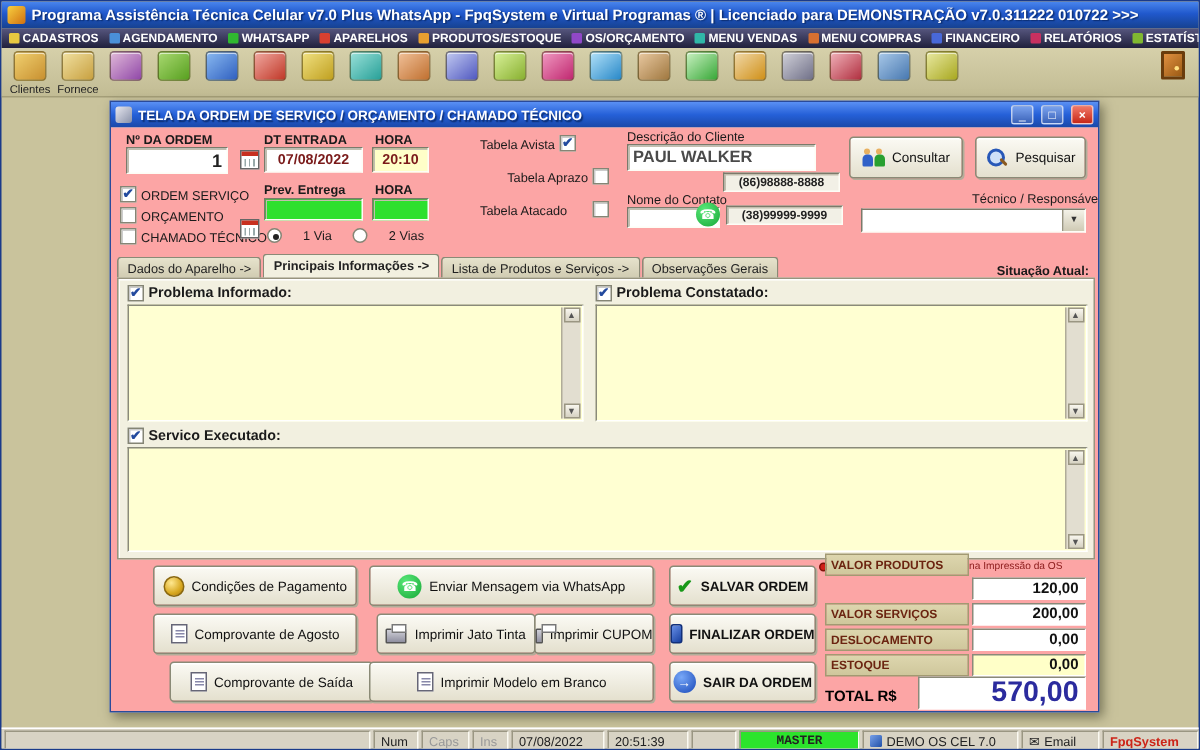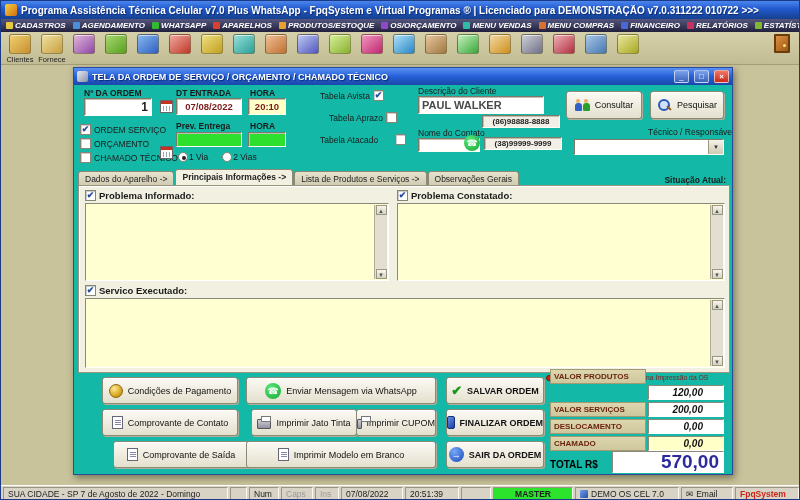--- a/index.html
+++ b/index.html
@@ -9,21 +9,21 @@
 
   
   .titlebar { position:absolute; top:0; left:0; width:800px; height:18px;
     background:linear-gradient(180deg,#4a86ee 0%,#2058cc 45%,#16418f 100%);
     display:flex; align-items:center; gap:4px; padding:0 4px; }
   .app-icon { width:12px; height:12px; background:linear-gradient(135deg,#f8d040,#d07010); border-radius:2px; flex:0 0 auto; }
   .titlebar .ttl { color:#fff; font-size:10px; font-weight:bold; text-shadow:1px 1px 1px #0a2a6a; white-space:nowrap; overflow:hidden; }
 
   .menubar { position:absolute; top:18px; left:0; width:800px; height:13px;
     background:linear-gradient(180deg,#56567e,#20203c); display:flex; align-items:center; padding:0 2px; gap:1px; }
-  .menu-item { display:flex; align-items:center; gap:2px; padding:0 3px; height:12px; color:#fff; font-size:8px; font-weight:bold; cursor:default; white-space:nowrap;font-style:italic; }
+  .menu-item { display:flex; align-items:center; gap:2px; padding:0 3px; height:12px; color:#fff; font-size:8px; font-weight:bold; cursor:default; white-space:nowrap; }
   .menu-item .mi { width:7px; height:7px; border-radius:1px; display:block; }
 
   .toolbar { position:absolute; top:31px; left:0; width:800px; height:33px;
     background:linear-gradient(180deg,#d6d0aa,#c2bc94); border-bottom:1px solid #a49e78;
     display:flex; align-items:flex-start; padding:2px 5px 0; gap:4px; }
   .tool { display:flex; flex-direction:column; align-items:center; width:28px; }
   .tbicon { width:22px; height:20px; border-radius:3px; border:1px solid rgba(90,80,40,.55); box-shadow:inset 0 1px 0 rgba(255,255,255,.6); }
   .tblabel { font-size:7.5px; color:#222; margin-top:1px; white-space:nowrap; }
   .tool.exit { margin-left:auto; }
 
@@ -31,21 +31,21 @@
   .mdi { position:absolute; top:64px; left:0; width:800px; height:420px; }
   .oswin { position:absolute; left:72px; top:2px; width:660px; height:408px; border:1px solid #2a4a9a;
     box-shadow:2px 3px 7px rgba(40,40,20,.5); background:#ece9d8; }
   .win-titlebar { height:17px; background:linear-gradient(180deg,#5a90f4 0%,#2560d8 50%,#1a48a8 100%);
     display:flex; align-items:center; gap:4px; padding:0 3px; }
   .win-icon { width:11px; height:11px; background:linear-gradient(135deg,#e8e8f0,#8890a8); border-radius:2px; }
   .win-titlebar .wt { color:#fff; font-size:9px; font-weight:bold; text-shadow:1px 1px 1px #0a2a6a; flex:1; white-space:nowrap; overflow:hidden; }
   .wbtn { width:15px; height:13px; font-size:8px; line-height:11px; text-align:center; color:#fff; border:1px solid rgba(255,255,255,.6);
     border-radius:2px; background:linear-gradient(180deg,#7aa2ee,#3a62b8); margin-left:1px; cursor:pointer; }
   .wbtn.close { background:linear-gradient(180deg,#f07868,#c82818); font-weight:bold; }
-  .win-body { position:relative; height:389px; background:#14b8a6; font-size:9px; overflow:hidden; }
+  .win-body { position:relative; height:389px; background:#fca5a5; font-size:9px; overflow:hidden; }
 
   
   .lbl { font-size:8.5px; color:#1a1a1a; white-space:nowrap; }
   .lbl.b { font-weight:bold; }
   .inp { background:#fff; border:1px solid; border-color:#7a7a6a #fdfdf6 #fdfdf6 #7a7a6a; box-shadow:inset 1px 1px 0 #c2beae;
     font-size:10px; color:#222; display:flex; align-items:center; padding:0 3px; overflow:hidden; white-space:nowrap; }
   .inp.center { justify-content:center; }
   .inp.right { justify-content:flex-end; }
   .inp.green { background:#2ee02e; }
   .inp.timefld { background:#ffffc8; }
@@ -53,21 +53,21 @@
   .cal::before { content:""; position:absolute; top:0; left:0; right:0; height:3px; background:#c83020; }
   .cal::after { content:""; position:absolute; left:2px; top:5px; width:8px; height:5px;
     background:repeating-linear-gradient(90deg,#9aa 0 1px,transparent 1px 3px); }
   .chk { display:flex; align-items:center; gap:3px; }
   .cbox { width:11px; height:11px; background:#fff; border:1px solid #858575; box-shadow:inset 1px 1px 0 #ccc;
     font-size:9px; line-height:9px; text-align:center; color:#234a9e; font-weight:bold; flex:0 0 auto; }
   .cbox i { font-style:normal; }
   .clabel { font-size:8.5px; color:#1a1a1a; white-space:nowrap; }
   .clabel.big { font-size:9.5px; font-weight:bold; }
   .rgroup { display:flex; gap:14px; align-items:center; }
-  .radio { display:flex; align-items:flex-start; gap:1px; }
+  .radio { display:flex; align-items:flex-start; gap:14px; }
   .rb { width:10px; height:10px; border-radius:50%; background:#fff; border:1px solid #858575; position:relative; flex:0 0 auto; }
   .rb.sel::after { content:""; position:absolute; left:2.5px; top:2.5px; width:4px; height:4px; border-radius:50%; background:#222; }
   .combo { background:#fff; border:1px solid; border-color:#7a7a6a #fdfdf6 #fdfdf6 #7a7a6a; display:flex; align-items:stretch; overflow:hidden; }
   .combo .val { flex:1; font-size:9px; color:#222; display:flex; align-items:center; padding:0 3px; white-space:nowrap; overflow:hidden; }
   .combo .da { width:15px; background:linear-gradient(180deg,#f4f2e8,#cfcab4); border-left:1px solid #9a9682;
     display:flex; align-items:center; justify-content:center; font-size:6px; color:#333; cursor:pointer; }
 
   .btn3d { display:flex; align-items:center; justify-content:center; gap:5px;
     background:linear-gradient(180deg,#fbfaf4,#e4e0ce); border:1px solid #8a8a76; border-radius:3px;
     box-shadow:inset 0 1px 0 #fff, 1px 1px 0 #b2ae9a; font-size:9px; color:#111; cursor:pointer; font-family:inherit; }
@@ -88,21 +88,21 @@
     display:flex; flex-direction:column; justify-content:space-between; align-items:center; }
   .sb span { font-size:6px; color:#555; width:11px; height:10px; text-align:center; line-height:10px;
     background:linear-gradient(180deg,#f8f6ee,#d6d2c2); border:1px solid #9a9682; cursor:pointer; }
 
   
   .note { display:flex; align-items:center; gap:3px; font-size:6.8px; color:#8a1a1a; white-space:nowrap; }
   .note .dot { width:6px; height:6px; border-radius:50%; background:#d02018; border:1px solid #801008; flex:0 0 auto; cursor:pointer; }
   .vlabel { background:linear-gradient(180deg,#ddd6ae,#cfc79c); border:1px solid #a29a72; font-size:8px; font-weight:bold;
     color:#6b2410; display:flex; align-items:center; padding:0 3px; white-space:nowrap; }
   .vval { background:#fff; border:1px solid; border-color:#8a8a7a #fff #fff #8a8a7a; font-size:10px; font-weight:bold; color:#111;
-    display:flex; align-items:center; justify-content:flex-end; padding:0 20px;font-style:italic; }
+    display:flex; align-items:center; justify-content:flex-end; padding:0 4px; }
   .vval.yellow { background:#ffffc8; }
   .total-lbl { font-size:10px; font-weight:bold; color:#000; }
   .total-val { font-size:19px; font-weight:bold; color:#2b2b9e; display:flex; align-items:center; justify-content:flex-end;
     padding:0 4px; background:#fff; border:1px solid; border-color:#8a8a7a #fff #fff #8a8a7a; }
 
   
   .pp { display:inline-flex; gap:1px; }
   .pp i { width:7px; height:13px; position:relative; display:block; }
   .pp i::before { content:""; position:absolute; top:0; left:1.5px; width:4px; height:4px; border-radius:50%; background:#e8b060; }
   .pp i::after { content:""; position:absolute; top:4.5px; left:0; width:7px; height:8px; border-radius:3px 3px 1px 1px; background:#3060c8; }
@@ -123,21 +123,21 @@
     font-weight:bold; display:flex; align-items:center; justify-content:center; }
   .door { width:16px; height:19px; background:linear-gradient(135deg,#e09040,#9a5a14); border:2px solid #6a3c0c; border-radius:1px; position:relative; }
   .door::after { content:""; position:absolute; right:2px; top:8px; width:3px; height:3px; border-radius:50%; background:#ffe080; }
 
   
   .statusbar { position:absolute; left:0; top:484px; width:800px; height:16px; background:#d8d3c4; border-top:1px solid #fff;
     display:flex; gap:2px; padding:1px 2px; }
   .seg { border:1px solid; border-color:#9a9682 #fbfaf2 #fbfaf2 #9a9682; font-size:8.5px; color:#222; display:flex; align-items:center;
     gap:3px; padding:0 4px; white-space:nowrap; overflow:hidden; }
   .seg.dim { color:#999; }
-  .seg.green { background:#2ce42c; font-weight:bold; justify-content:center; }
+  .seg.green { background:#2ce42c; font-weight:bold; justify-content:center;font-family:Liberation Mono, monospace; }
   .seg.brand { color:#cc2418; font-weight:bold; }
   .seg.fill { flex:1; }
   .sicon { width:8px; height:8px; border-radius:1px; background:linear-gradient(135deg,#78a0e8,#2050a8); flex:0 0 auto; }
 </style>
 </head>
 <body>
 
 <div id="app">
 
   <div class="titlebar">
@@ -310,21 +310,21 @@
           <span class="radio">
             <span class="rb"></span>
             <span class="clabel">2 Vias</span>
           </span>
         </div>
 
         <div class="chk abs" style="left:246px;top:5px;width:86px;justify-content:flex-start">
           <span class="clabel">Tabela Avista</span>
           <span class="cbox"><i>✔</i></span>
         </div>
-        <div class="chk abs" style="left:246px;top:27px;width:86px;justify-content:center">
+        <div class="chk abs" style="left:246px;top:27px;width:86px;justify-content:flex-end">
           <span class="clabel">Tabela Aprazo</span>
           <span class="cbox"></span>
         </div>
         <div class="chk abs" style="left:246px;top:49px;width:86px;justify-content:space-between">
           <span class="clabel">Tabela Atacado</span>
           <span class="cbox"></span>
         </div>
 
         <span class="lbl abs" style="left:344px;top:1px">Descrição do Cliente</span>
         <div class="inp abs" style="left:344px;top:11px;width:126px;height:18px;font-weight:bold;font-size:11px;color:#4a4a4a">PAUL WALKER</div>
@@ -415,21 +415,21 @@
             </span>
           <span class="btxt">Enviar Mensagem via WhatsApp</span>
         </button>
         <button class="btn3d strong abs" style="left:372px;top:292px;width:98px;height:27px">
           <span class="savecheck">✔</span>
           <span class="btxt">SALVAR ORDEM</span>
         </button>
 
         <button class="btn3d abs" style="left:28px;top:324px;width:136px;height:27px">
           <span class="doc"></span>
-          <span class="btxt">Comprovante de Contato</span>
+          <span class="btxt">Comprovante de Agosto</span>
         </button>
         <button class="btn3d abs" style="left:177px;top:324px;width:106px;height:27px">
           <span class="prn"></span>
           <span class="btxt">Imprimir Jato Tinta</span>
         </button>
         <button class="btn3d strong abs" style="left:372px;top:324px;width:98px;height:27px">
           <span class="fin"></span>
           <span class="btxt">FINALIZAR ORDEM</span>
         </button>
         <button class="btn3d abs" style="left:282px;top:324px;width:80px;height:27px">
@@ -459,32 +459,31 @@
 
         <div class="vlabel abs" style="left:476px;top:284px;width:96px;height:15px">VALOR PRODUTOS</div>
         <div class="vval abs" style="left:574px;top:300px;width:76px;height:15px">120,00</div>
 
         <div class="vlabel abs" style="left:476px;top:317px;width:96px;height:15px">VALOR SERVIÇOS</div>
         <div class="vval abs" style="left:574px;top:317px;width:76px;height:15px">200,00</div>
 
         <div class="vlabel abs" style="left:476px;top:334px;width:96px;height:15px">DESLOCAMENTO</div>
         <div class="vval abs" style="left:574px;top:334px;width:76px;height:15px">0,00</div>
 
-        <div class="vlabel abs" style="left:476px;top:351px;width:96px;height:15px">CHAMADO</div>
+        <div class="vlabel abs" style="left:476px;top:351px;width:96px;height:15px">ESTOQUE</div>
         <div class="vval yellow abs" style="left:574px;top:351px;width:76px;height:15px">0,00</div>
 
         <span class="total-lbl abs" style="left:476px;top:374px">TOTAL R$</span>
         <div class="total-val abs" style="left:538px;top:366px;width:112px;height:22px">570,00</div>
 
       </div>
     </div>
   </div>
 
   <div class="statusbar">
-    <span class="seg" style="width:225px">SUA CIDADE - SP  7 de Agosto de 2022 - Domingo</span>
     <span class="seg fill"></span>
     <span class="seg" style="width:30px">Num</span>
     <span class="seg dim" style="width:32px">Caps</span>
     <span class="seg dim" style="width:24px">Ins</span>
     <span class="seg" style="width:62px">07/08/2022</span>
     <span class="seg" style="width:54px">20:51:39</span>
     <span class="seg" style="width:30px"></span>
     <span class="seg green" style="width:80px">MASTER</span>
     <span class="seg" style="width:104px">
       <span class="sicon"></span>

